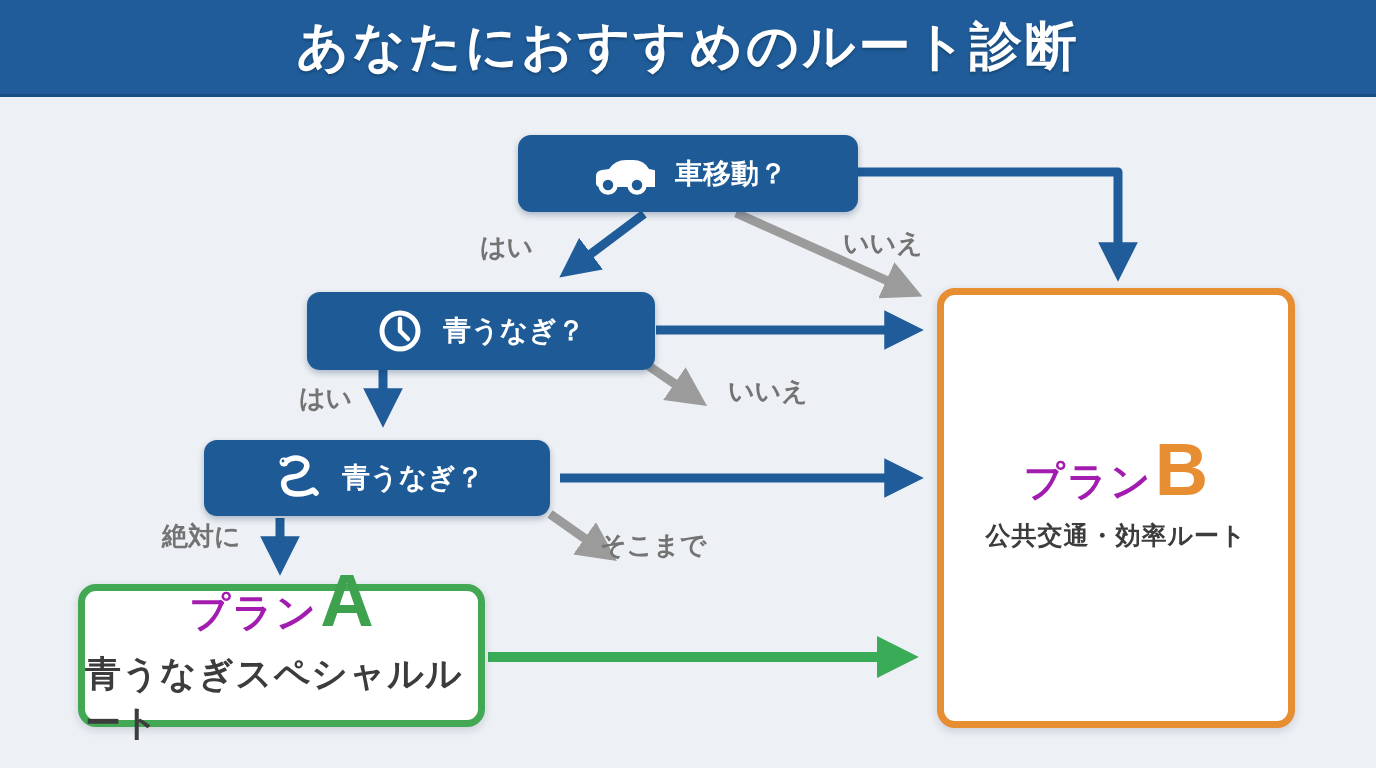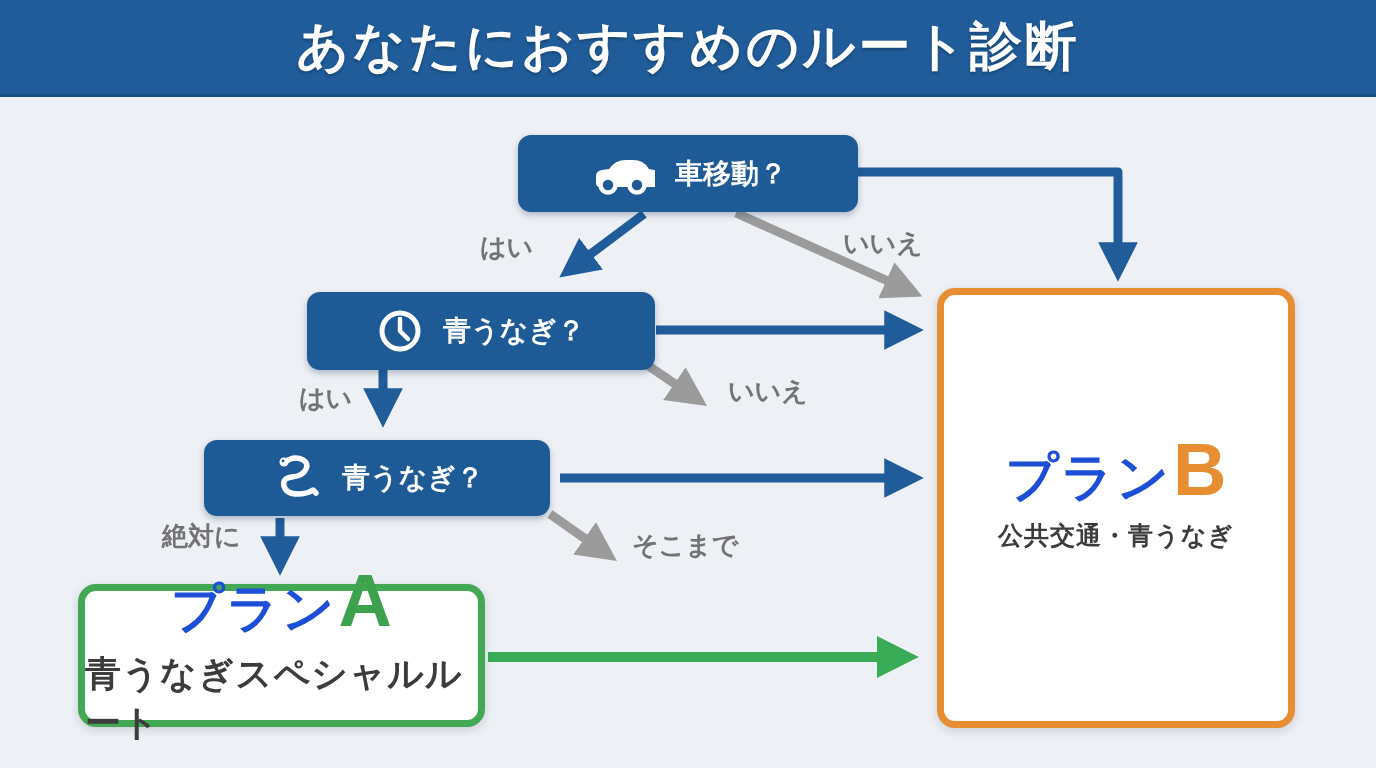--- a/index.html
+++ b/index.html
@@ -72,23 +72,23 @@
     box-shadow: 0 3px 8px rgba(40,60,90,0.18);
   }
   .plan.plan-a { border: 7px solid #43a853; }
   .plan.plan-b { border: 7px solid #e78d32; }
   .plan .plan-title {
     display: flex;
     align-items: baseline;
     line-height: 1;
   }
   .plan .plan-prefix {
-    font-size: 52px;
-    font-weight: bold;
-    color: #1d4ed8;
+    font-size: 40px;
+    font-weight: bold;
+    color: #a21caf;
     letter-spacing: 2px;
   }
   .plan .plan-letter {
     font-size: 74px;
     font-weight: bold;
     margin-left: 2px;
   }
   .plan.plan-a .plan-letter { color: #3da14d; }
   .plan.plan-b .plan-letter { color: #e78d32; }
   .plan .plan-subtitle {
@@ -182,33 +182,33 @@
       </svg>
     </span>
     <span>青うなぎ？</span>
   </div>
 
   <div class="edge-label" style="left:480px; top:230px;">はい</div>
   <div class="edge-label" style="left:843px; top:226px;">いいえ</div>
   <div class="edge-label" style="left:299px; top:381px;">はい</div>
   <div class="edge-label" style="left:728px; top:374px;">いいえ</div>
   <div class="edge-label" style="left:162px; top:519px;">絶対に</div>
-  <div class="edge-label" style="left:632px; top:528px;">そこまで</div>
+  <div class="edge-label" style="left:600px; top:528px;">そこまで</div>
 
   <div class="plan plan-a" style="left:78px; top:584px; width:407px; height:143px;">
     <div class="plan-title">
       <span class="plan-prefix">プラン</span>
       <span class="plan-letter">A</span>
     </div>
     <div class="plan-subtitle">青うなぎスペシャルルート</div>
   </div>
 
   <div class="plan plan-b" style="left:937px; top:288px; width:358px; height:440px;">
     <div class="plan-content-offset" style="display:flex; flex-direction:column; align-items:center;">
       <div class="plan-title">
         <span class="plan-prefix">プラン</span>
         <span class="plan-letter">B</span>
       </div>
-      <div class="plan-subtitle">公共交通・青うなぎ</div>
+      <div class="plan-subtitle">公共交通・効率ルート</div>
     </div>
   </div>
 
 </div>
 
 </body></html>

